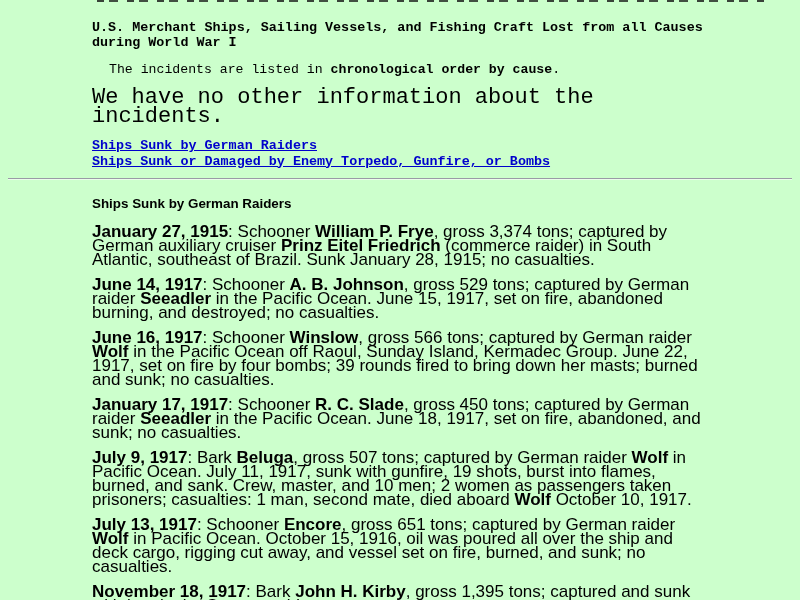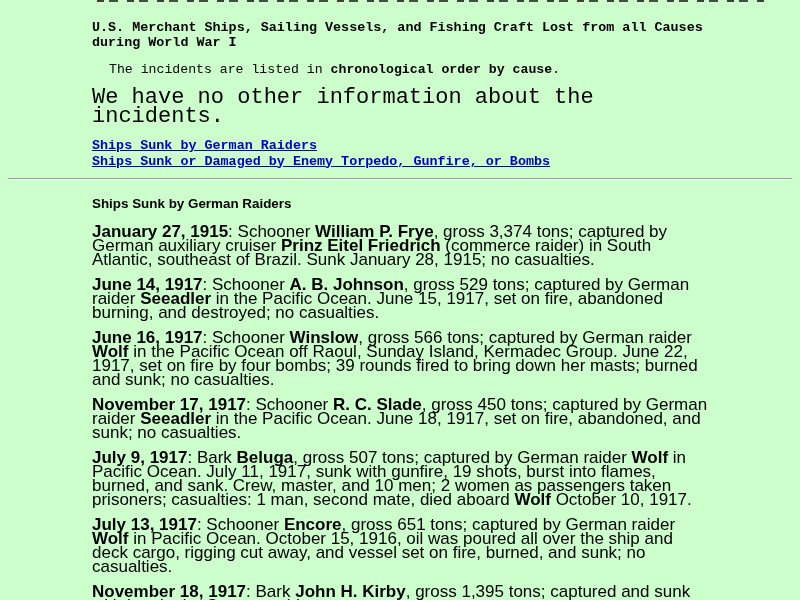--- a/index.html
+++ b/index.html
@@ -70,18 +70,18 @@
 </div>
 
 <hr class="page-rule">
 
 <div class="indent">
   <p class="section-heading">Ships Sunk by German Raiders</p>
   <div id="incident-list">
       <p class="incident"><b>January 27, 1915</b><span>: Schooner </span><b>William P. Frye</b><span>, gross 3,374 tons; captured by German auxiliary cruiser </span><b>Prinz Eitel Friedrich</b><span> (commerce raider) in South Atlantic, southeast of Brazil. Sunk January 28, 1915; no casualties.</span></p>
       <p class="incident"><b>June 14, 1917</b><span>: Schooner </span><b>A. B. Johnson</b><span>, gross 529 tons; captured by German raider </span><b>Seeadler</b><span> in the Pacific Ocean. June 15, 1917, set on fire, abandoned burning, and destroyed; no casualties.</span></p>
       <p class="incident"><b>June 16, 1917</b><span>: Schooner </span><b>Winslow</b><span>, gross 566 tons; captured by German raider </span><b>Wolf</b><span> in the Pacific Ocean off Raoul, Sunday Island, Kermadec Group. June 22, 1917, set on fire by four bombs; 39 rounds fired to bring down her masts; burned and sunk; no casualties.</span></p>
-      <p class="incident"><b>November 17, 1917</b><span>: Schooner </span><b>R. C. Slade</b><span>, gross 450 tons; captured by German raider </span><b>Seeadler</b><span> in the Pacific Ocean. June 18, 1917, set on fire, abandoned, and sunk; no casualties.</span></p>
+      <p class="incident"><b>January 17, 1917</b><span>: Schooner </span><b>R. C. Slade</b><span>, gross 450 tons; captured by German raider </span><b>Seeadler</b><span> in the Pacific Ocean. June 18, 1917, set on fire, abandoned, and sunk; no casualties.</span></p>
       <p class="incident"><b>July 9, 1917</b><span>: Bark </span><b>Beluga</b><span>, gross 507 tons; captured by German raider </span><b>Wolf</b><span> in Pacific Ocean. July 11, 1917, sunk with gunfire, 19 shots, burst into flames, burned, and sank. Crew, master, and 10 men; 2 women as passengers taken prisoners; casualties: 1 man, second mate, died aboard </span><b>Wolf</b><span> October 10, 1917.</span></p>
       <p class="incident"><b>July 13, 1917</b><span>: Schooner </span><b>Encore</b><span>, gross 651 tons; captured by German raider </span><b>Wolf</b><span> in Pacific Ocean. October 15, 1916, oil was poured all over the ship and deck cargo, rigging cut away, and vessel set on fire, burned, and sunk; no casualties.</span></p>
       <p class="incident"><b>November 18, 1917</b><span>: Bark </span><b>John H. Kirby</b><span>, gross 1,395 tons; captured and sunk with bombs by German raider </span></p>
     </div>
 </div>
 
 </body></html>

